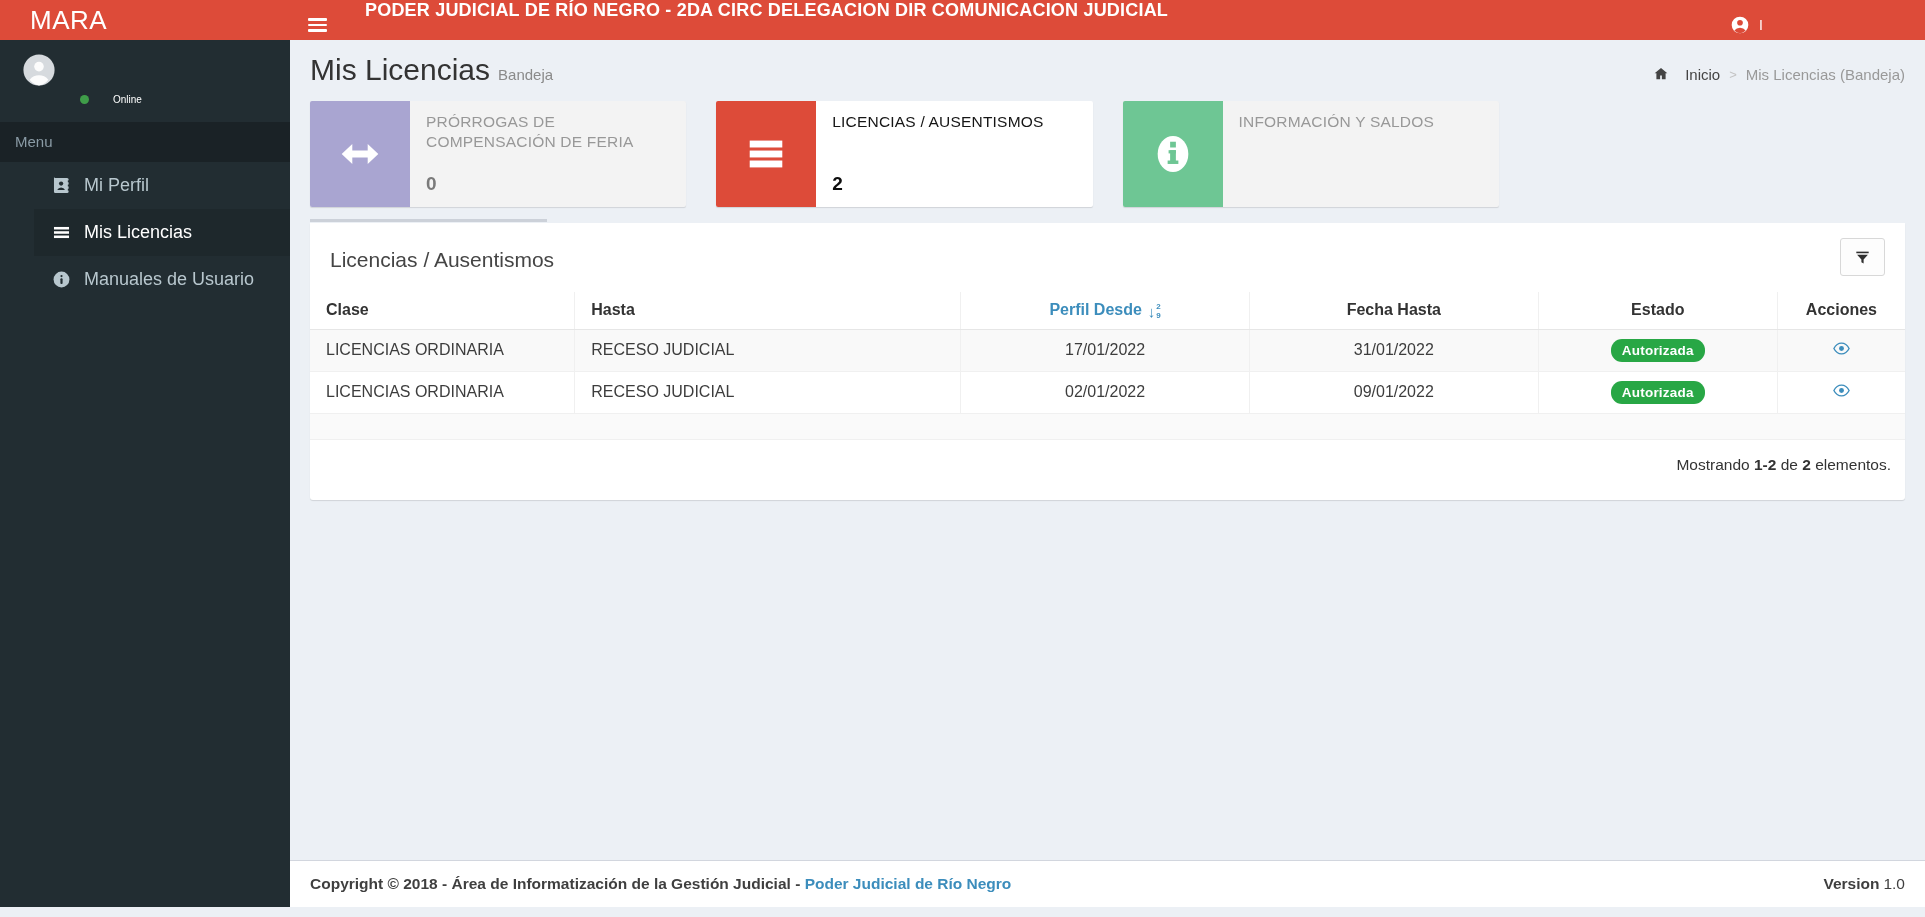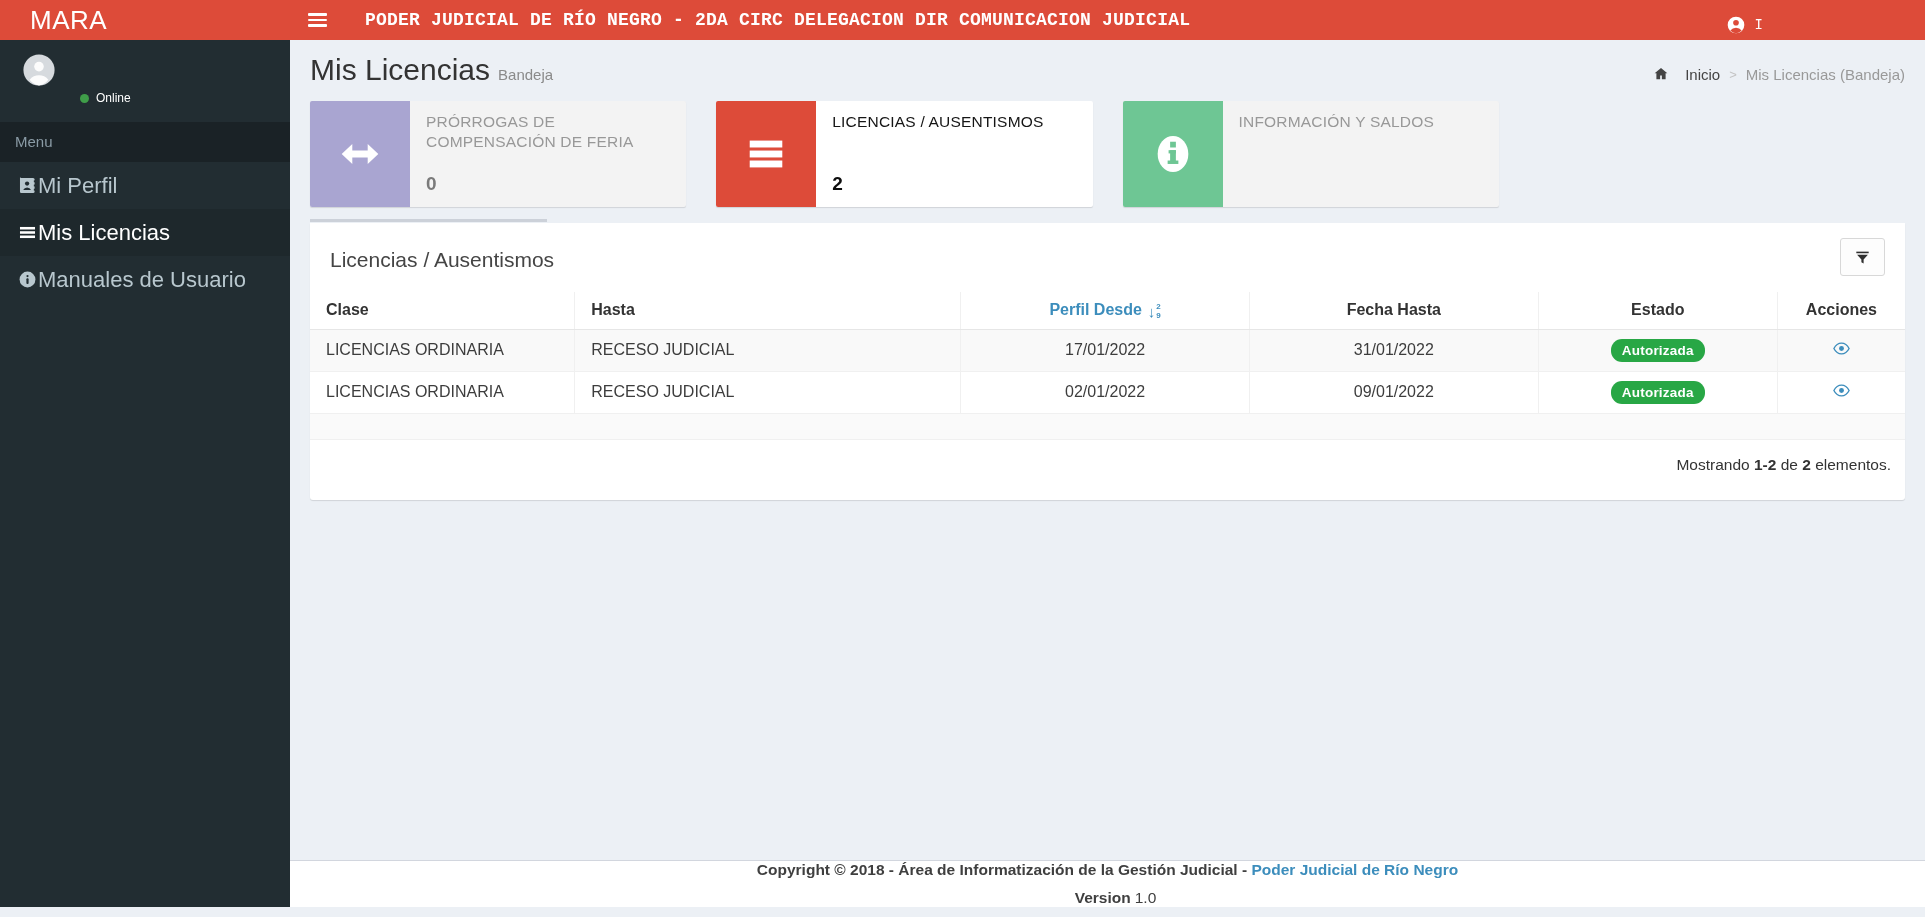--- a/index.html
+++ b/index.html
@@ -6,41 +6,41 @@
     --accent:#dd4b39; --sidebar-bg:#222d32; --sidebar-text:#b8c7ce;
     --body-bg:#ecf0f5; --link:#3c8dbc; --badge-green:#28a745; --status-green:#3f9d49;
   }
   *{box-sizing:border-box;margin:0;padding:0;}
   html,body{width:1925px;height:917px;overflow:hidden;}
   body{font-family:"Liberation Sans","DejaVu Sans",sans-serif;background:var(--body-bg);color:#444;}
 
   
   .topbar{display:flex;height:40px;}
   .logo{width:290px;background:var(--accent);color:#fff;font-size:26px;display:flex;align-items:center;padding-left:30px;letter-spacing:.5px;cursor:pointer;}
-  .navbar{flex:1;background:var(--accent);display:flex;align-items:center;position:relative;font-family:Liberation Mono, monospace;}
+  .navbar{flex:1;background:var(--accent);display:flex;position:relative;}
   .hamburger{padding:0 16px;margin-left:2px;cursor:pointer;display:flex;flex-direction:column;justify-content:center;gap:3px;height:50px;}
   .hamburger i{display:block;width:19px;height:2.6px;background:#fff;border-radius:1px;}
   .nav-title{color:#fff;font-size:18px;font-weight:bold;margin-left:22px;letter-spacing:.2px;}
   .nav-user{position:absolute;right:162px;top:0;height:50px;display:flex;align-items:center;gap:9px;color:var(--accent);cursor:pointer;}
   .nav-user .ulabel{color:#fff;font-size:14px;}
 
   
   .main{display:flex;height:867px;}
   .sidebar{width:290px;background:var(--sidebar-bg);flex-shrink:0;}
   .content-col{flex:1;display:flex;flex-direction:column;background:var(--body-bg);min-width:0;}
   main{flex:1;}
 
   
   .user-panel{display:flex;padding:13px 15px 15px 22px;height:82px;}
   .avatar{width:34px;height:34px;flex-shrink:0;}
   .user-info{margin-left:24px;display:flex;flex-direction:column;justify-content:flex-end;padding-bottom:2px;}
-  .status{display:flex;align-items:center;gap:7px;color:#fff;font-size:12px;cursor:pointer;}
+  .status{display:flex;align-items:center;gap:24px;color:#fff;font-size:10px;cursor:pointer;}
   .status .dot{width:9px;height:9px;border-radius:50%;background:var(--status-green);}
   .menu-header{background:#1a2226;color:#8a9ba5;font-size:15px;padding:11px 15px;height:40px;}
-  .menu-item{display:flex;align-items:center;padding:13px 15px 13px 16px;color:var(--sidebar-text);font-size:22px;cursor:pointer;height:47px;}
+  .menu-item{display:flex;align-items:center;gap:12px;padding:13px 15px 13px 16px;color:var(--sidebar-text);font-size:18px;cursor:pointer;height:47px;margin-left:34px;}
   .menu-item .micon{width:22px;display:flex;justify-content:center;color:var(--sidebar-text);}
   .menu-item.active{background:#1e282c;color:#fff;}
   .menu-item.active .micon{color:#fff;}
 
   
   .content-header{display:flex;justify-content:space-between;align-items:center;padding:13px 20px 0;}
   .titles h1{display:inline;font-size:30px;font-weight:normal;color:#333;}
   .subtitle{font-size:15px;color:#8a8a8a;margin-left:8px;}
   .breadcrumb{display:flex;align-items:center;gap:9px;font-size:15px;margin-top:8px;}
   .crumb.home{display:flex;align-items:center;gap:16px;color:#444;cursor:pointer;}
@@ -78,21 +78,21 @@
   th.sortable{color:var(--link);cursor:pointer;text-align:center;}
   .sort-icon{display:inline-flex;align-items:center;margin-left:6px;vertical-align:-2px;}
   .sort-arrow{font-size:15px;font-weight:bold;line-height:1;}
   .sort-nums{display:flex;flex-direction:column;font-size:8px;font-weight:bold;line-height:1.05;margin-left:1px;}
   .badge{display:inline-block;background:var(--badge-green);color:#fff;font-size:13.5px;font-weight:bold;padding:4px 11px;border-radius:11px;letter-spacing:.2px;}
   .eye{color:var(--link);cursor:pointer;display:inline-flex;}
 
   .summary{border-top:1px solid #f0f0f0;text-align:right;padding:16px 14px 26px;font-size:15.5px;color:#333;}
 
   
-  footer{height:47px;background:#fff;border-top:1px solid #d2d6de;display:flex;justify-content:space-between;align-items:center;padding:0 20px;font-size:15.5px;flex-direction:column;}
+  footer{height:47px;background:#fff;border-top:1px solid #d2d6de;display:flex;justify-content:space-between;align-items:center;padding:8px 20px;font-size:15.5px;}
   .f-left{font-weight:bold;color:#3f3f3f;}
   .f-link{color:var(--link);cursor:pointer;text-decoration:none;font-weight:bold;}
   .f-right{color:#3f3f3f;margin-left:16px;}
   .f-right b{margin-right:4px;}
 </style>
 </head>
 <body>
 
 <div class="topbar">
   <div class="logo">

